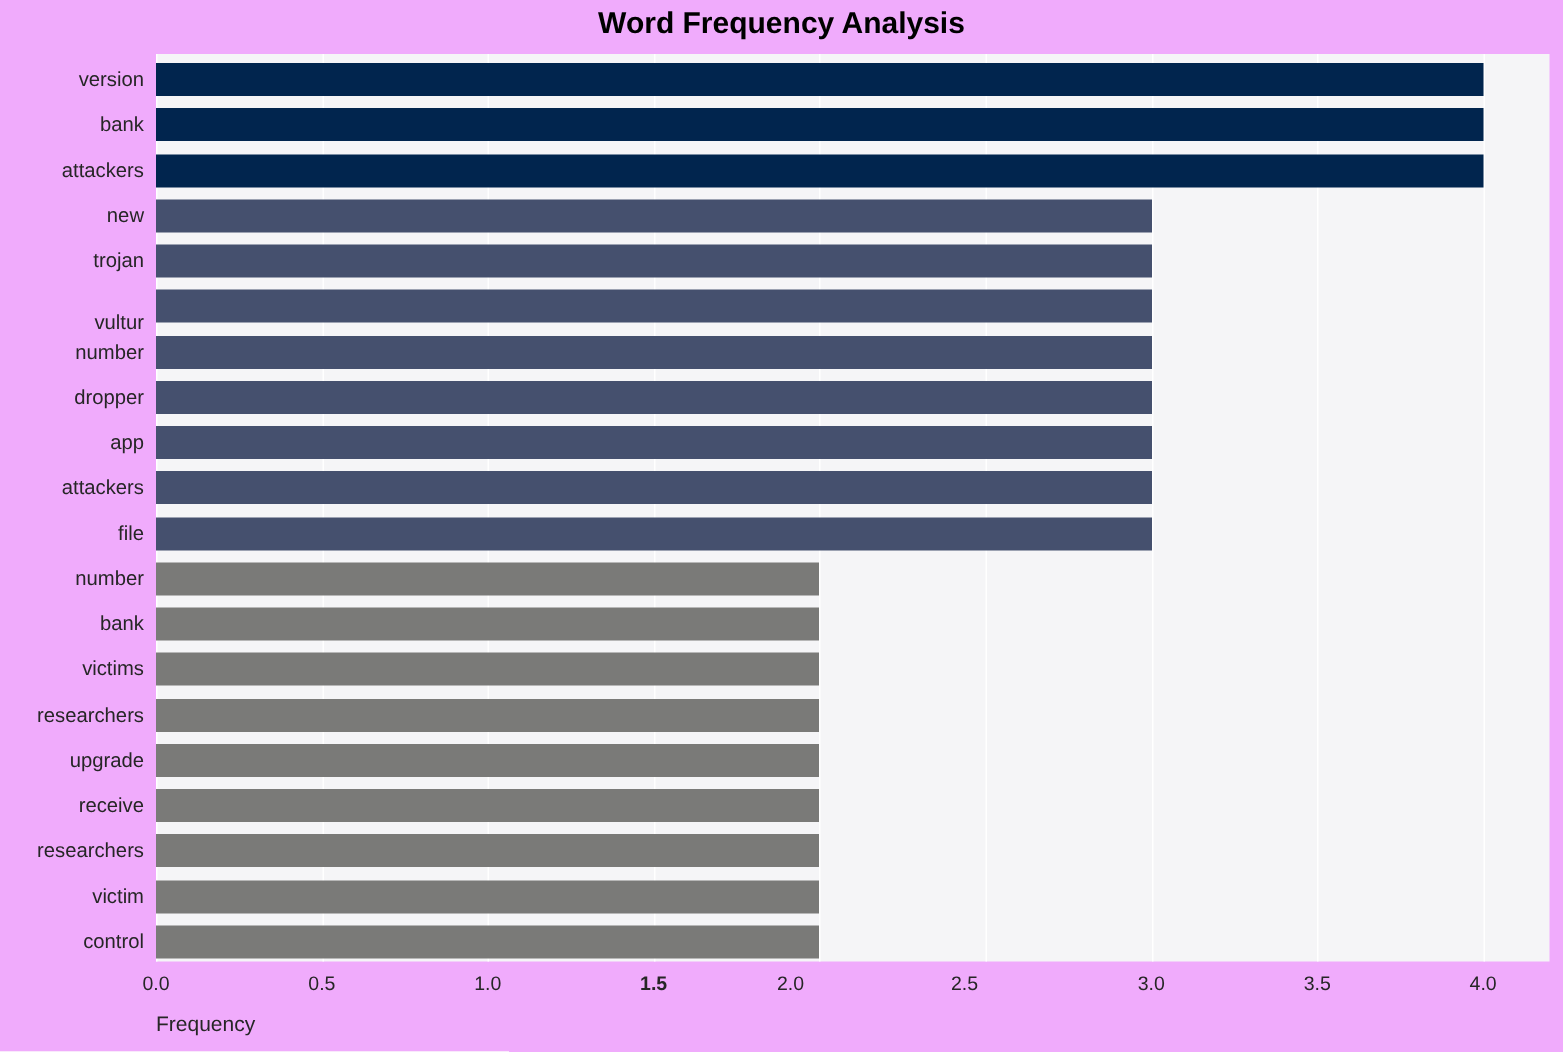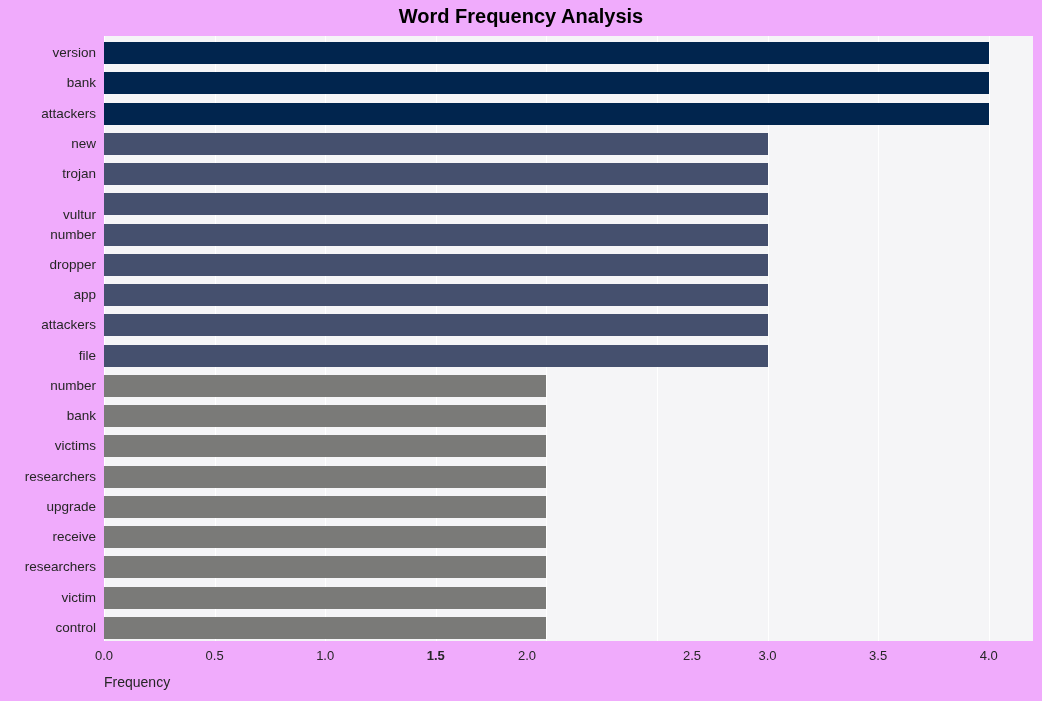--- a/index.html
+++ b/index.html
@@ -160,21 +160,21 @@
       <div class="y-tick-label" style="top: 550.625px;">victim</div>
       <div class="y-tick-label" style="top: 580.875px; margin-left: 44px;">control</div>
     </div>
 
   <div id="x-tick-labels">
       <div class="x-tick-label" style="left: 104px;">0.0</div>
       <div class="x-tick-label" style="left: 214.595px;">0.5</div>
       <div class="x-tick-label" style="left: 325.19px;">1.0</div>
       <div class="x-tick-label" style="left: 435.786px; font-weight: bold;">1.5</div>
       <div class="x-tick-label" style="left: 527px;">2.0</div>
-      <div class="x-tick-label" style="left: 692px;">2.5</div>
+      <div class="x-tick-label" style="left: 643px;">2.5</div>
       <div class="x-tick-label" style="left: 767.571px;">3.0</div>
       <div class="x-tick-label" style="left: 878.167px;">3.5</div>
       <div class="x-tick-label" style="left: 988.762px;">4.0</div>
     </div>
 
   <div id="x-axis-label">Frequency</div>
 
 </div>
 
 </body></html>

